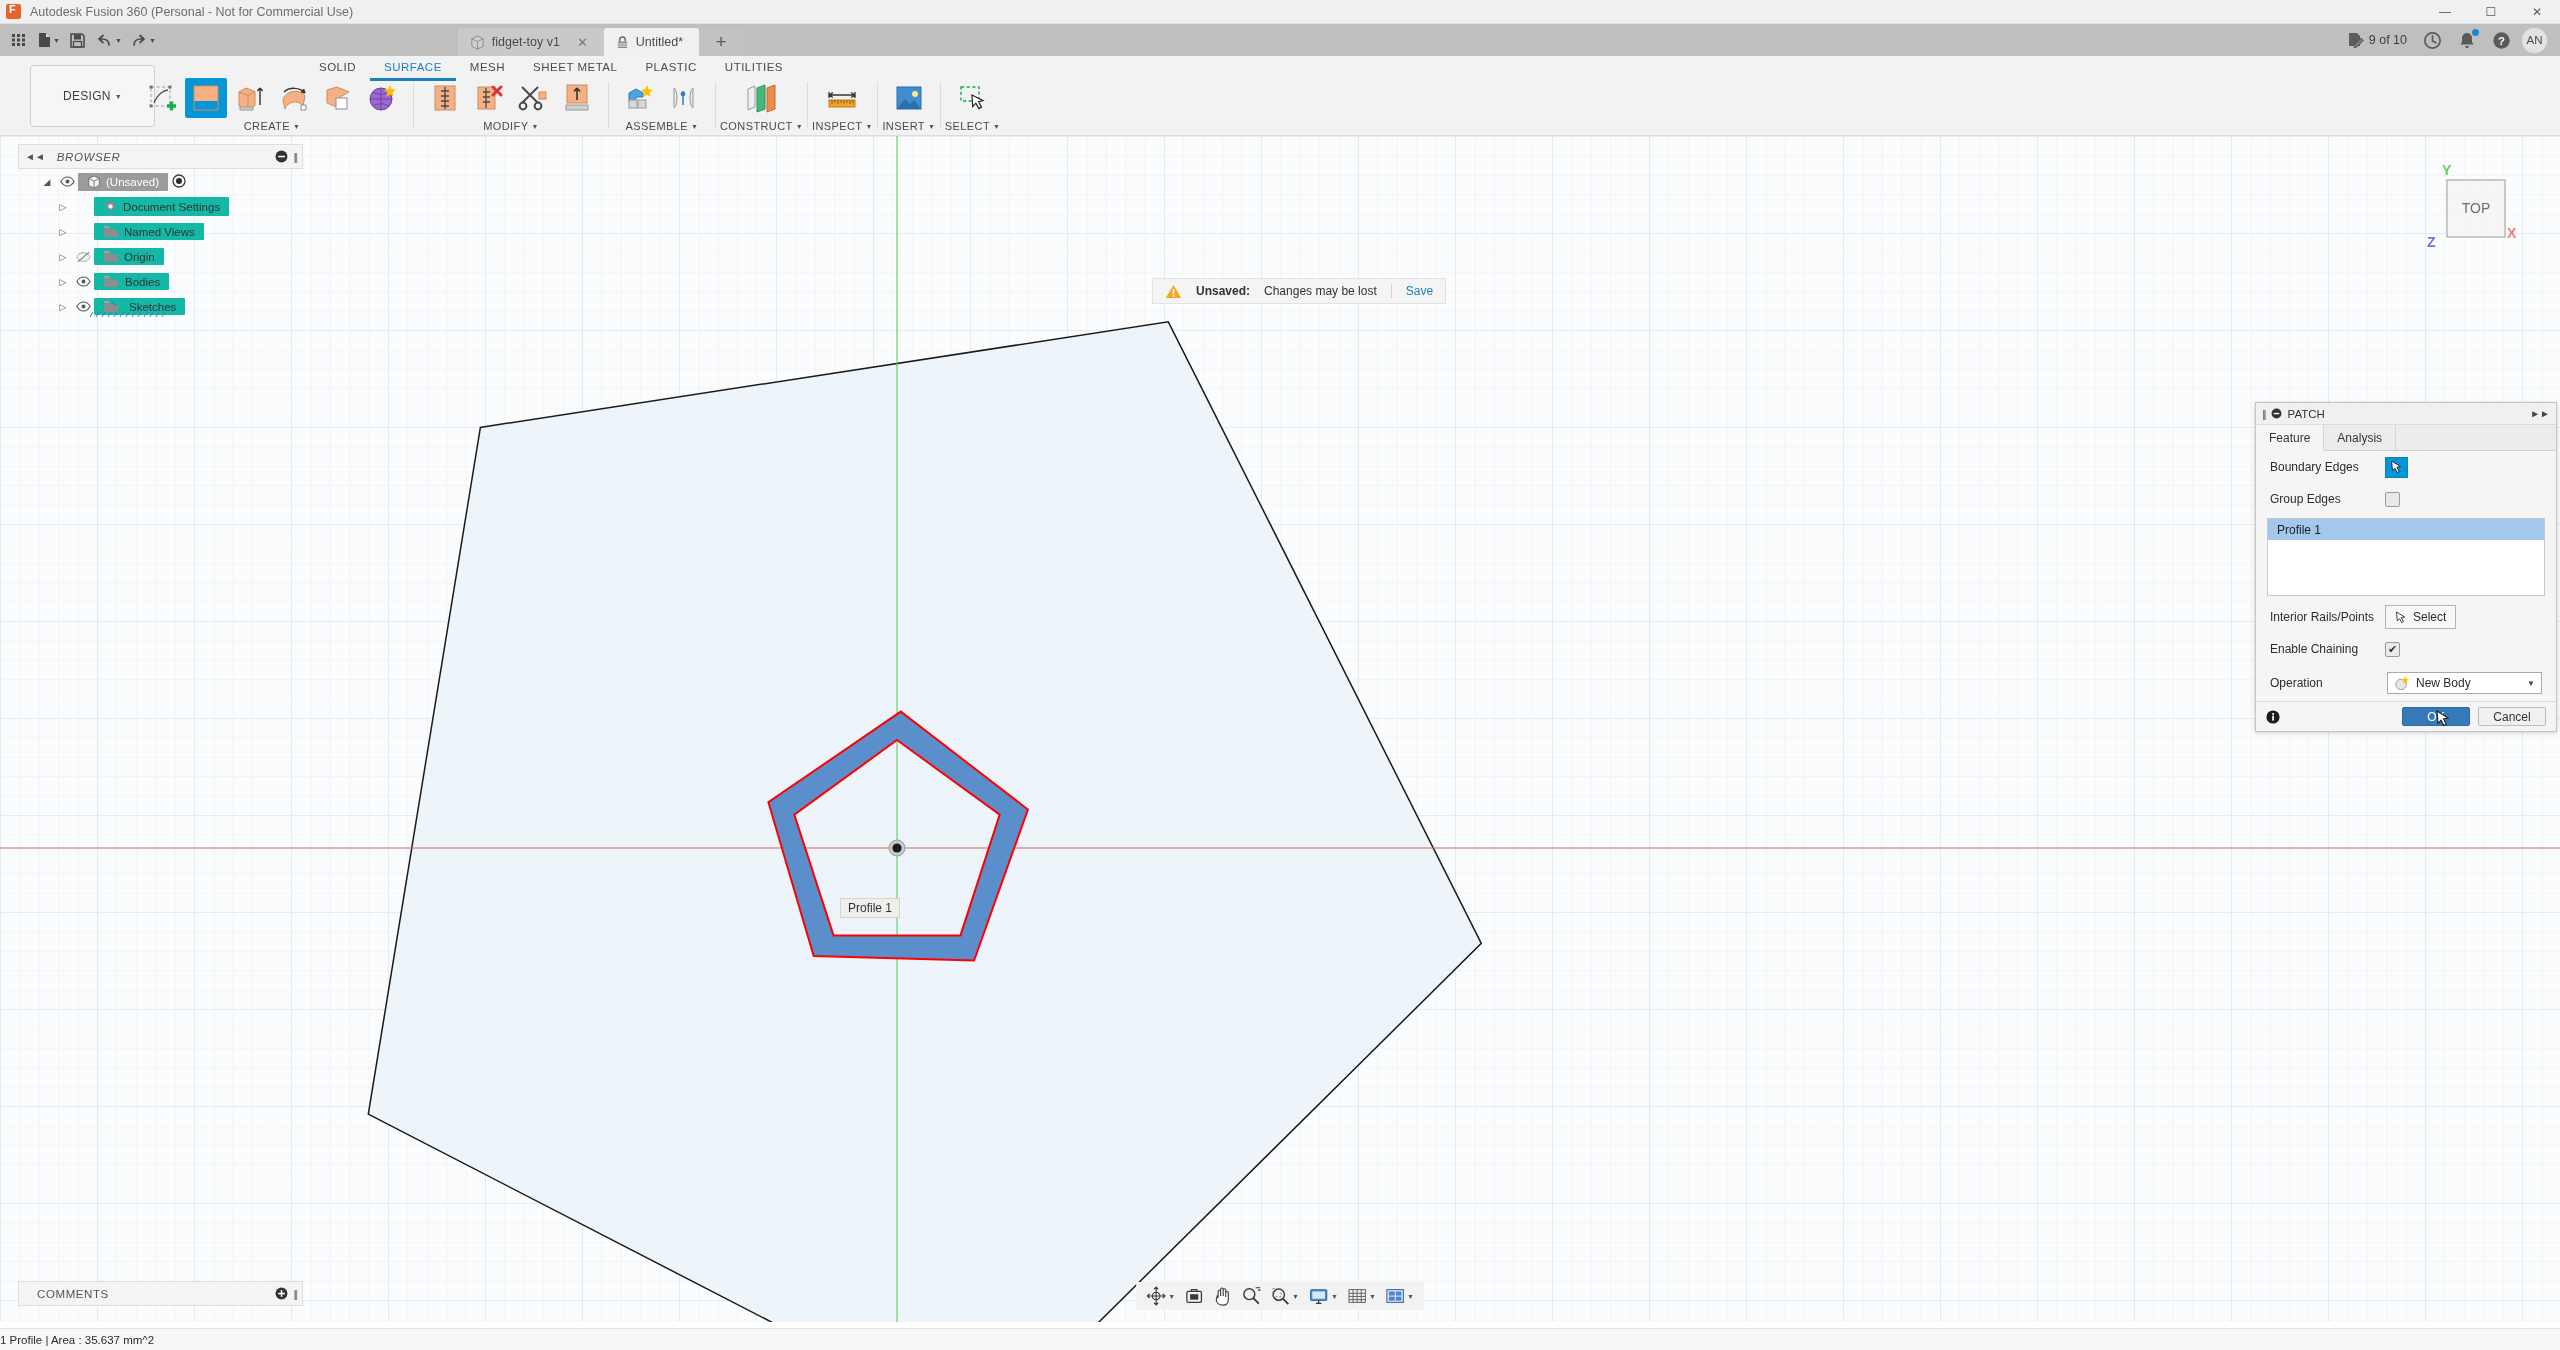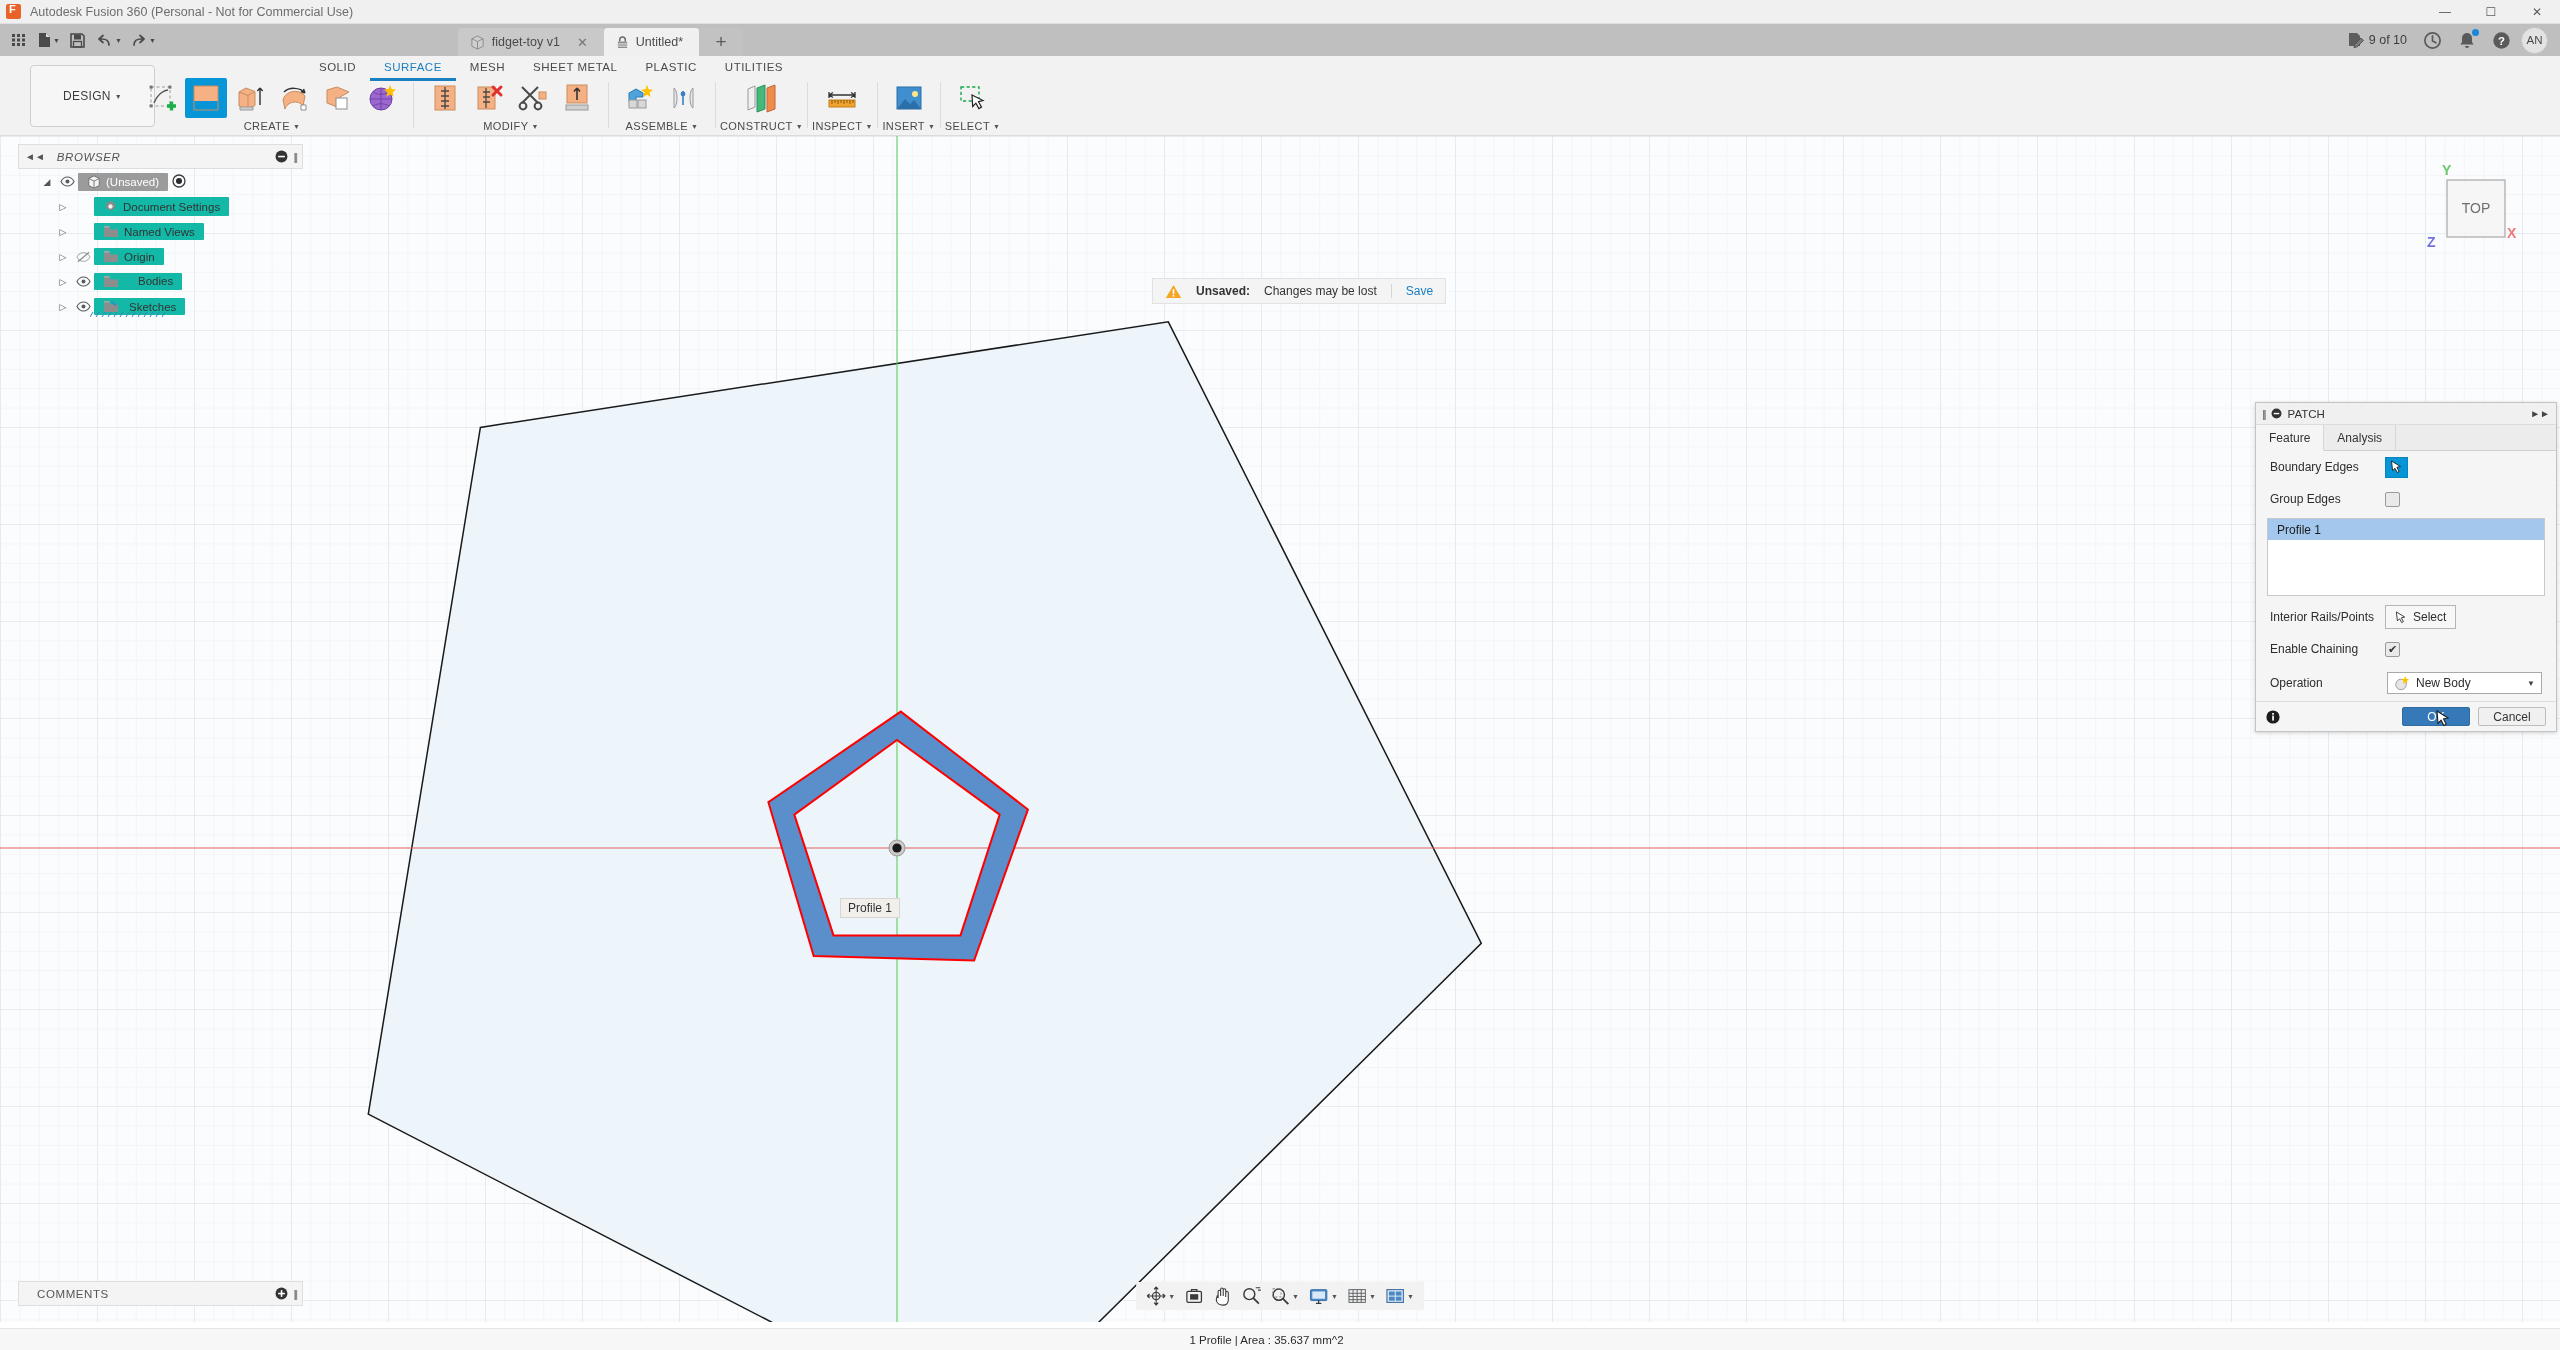--- a/index.html
+++ b/index.html
@@ -139,21 +139,21 @@
   
   #comments { position:absolute; left:18px; bottom:16px; width:285px; height:25px;
     background:#f4f4f4; border:1px solid #dedede; display:flex; align-items:center;
     padding:0 6px; }
   #comments .c-lbl { font-size:11.5px; color:#555; letter-spacing:.6px; margin-left:12px; }
   #navbar { position:absolute; left:50%; transform:translateX(-50%); bottom:12px;
     height:28px; background:#f2f2f2; display:flex; align-items:center; padding:0 6px; gap:1px; }
   .nav-item { height:26px; display:flex; align-items:center; padding:0 4px; gap:2px; }
   #statusbar { position:absolute; left:0; bottom:0; width:2560px; height:22px;
     background:#f7f7f7; border-top:1px solid #e4e4e4; display:flex;
-    align-items:center; justify-content:center; padding-right:27px; }
+    align-items:center; justify-content:flex-start; padding-right:27px; }
   #statusbar .st { font-size:11.5px; color:#2a2a2a; }
 
   .grip { letter-spacing:-2px; font-size:11px; color:#777; }
 </style>
 </head>
 <body>
 
 <div id="titlebar">
   <div id="app-logo"></div>
   <div id="app-title">Autodesk Fusion 360 (Personal - Not for Commercial Use)</div>
@@ -619,21 +619,21 @@
       </div>
 
       <div class="tree-row" style="padding-left:36px">
         <span class="tw">▷</span>
         <span class="eye">
           <svg width="15" height="11" viewBox="0 0 16 11">
               <path d="M8 .7C3.6.7 1 5.5 1 5.5s2.6 4.8 7 4.8 7-4.8 7-4.8S12.4.7 8 .7z" fill="none" stroke="#5a5a5a" stroke-width="1.2"></path>
               <circle cx="8" cy="5.5" r="2.1" fill="#5a5a5a"></circle>
             </svg>
         </span>
-        <span style="display:flex;align-items:flex-start;gap:19px" class="tlabel">
+        <span style="display:flex;align-items:center;gap:6px" class="tlabel">
           <svg width="16" height="13" viewBox="0 0 17 14">
               <path d="M1 3h6l1.4 1.8H16V13H1z" fill="#8d8d8d"></path>
               <path d="M1 1h6v2H1z" fill="#a4a4a4"></path>
             </svg>
           <span>Bodies</span>
         </span>
       </div>
 
       <div class="tree-row" style="padding-left:36px">
         <span class="tw">▷</span>

